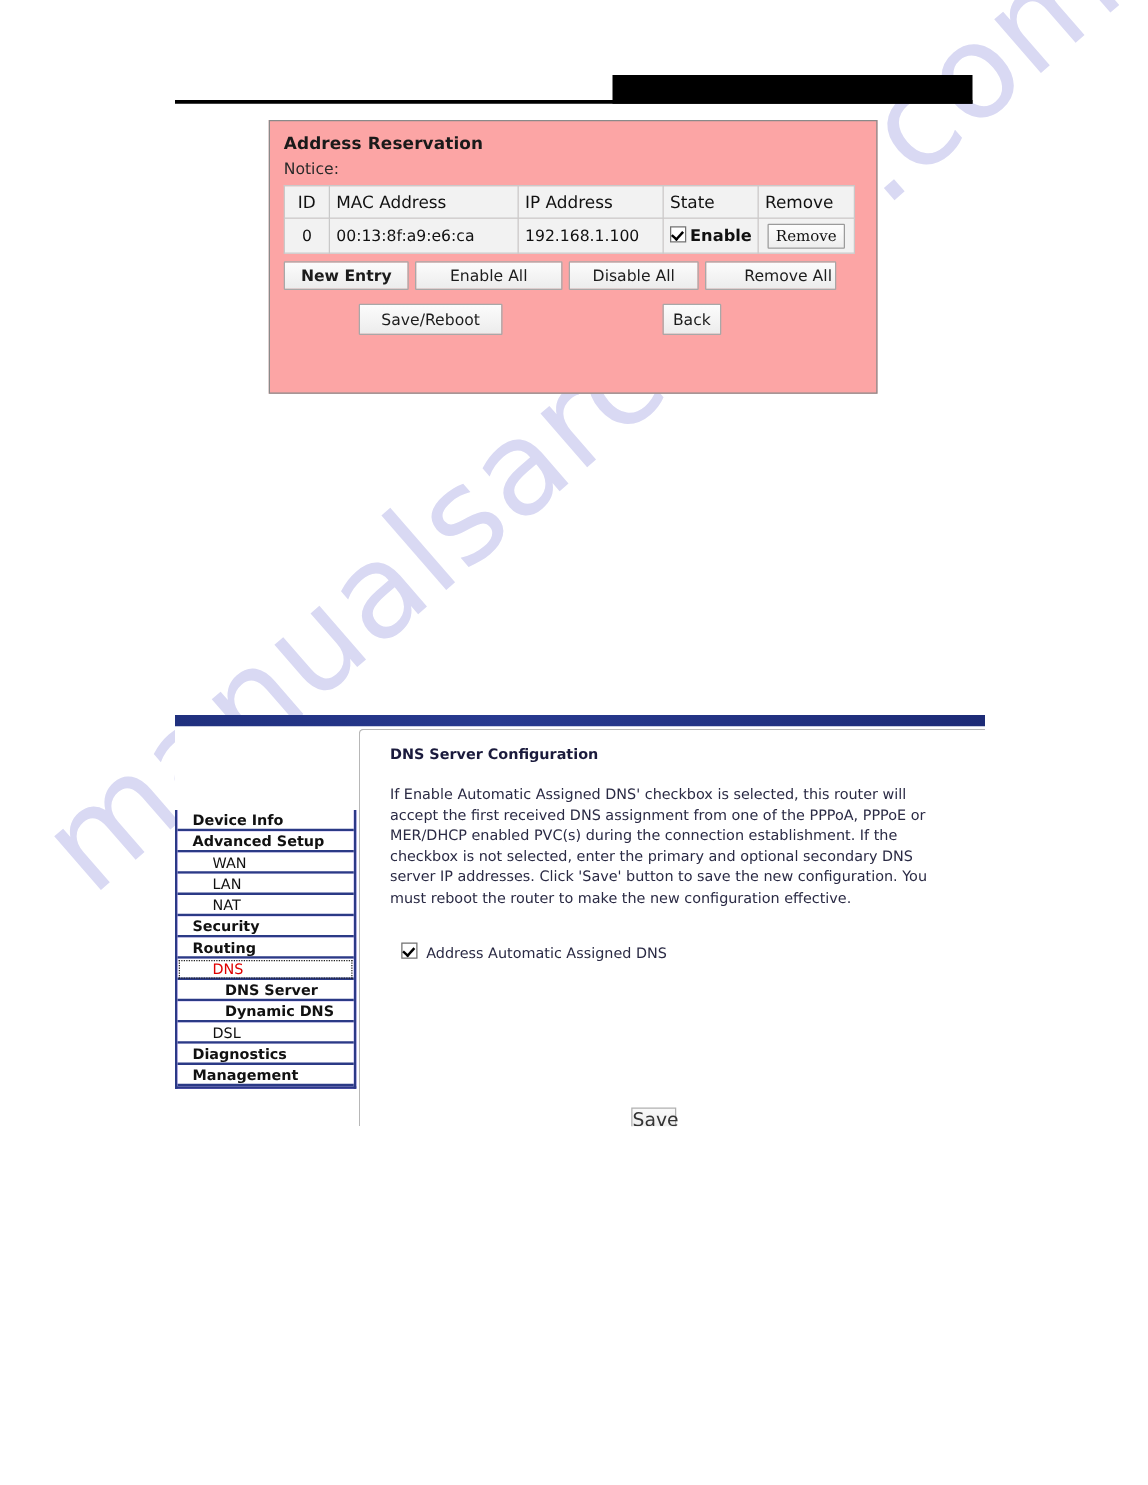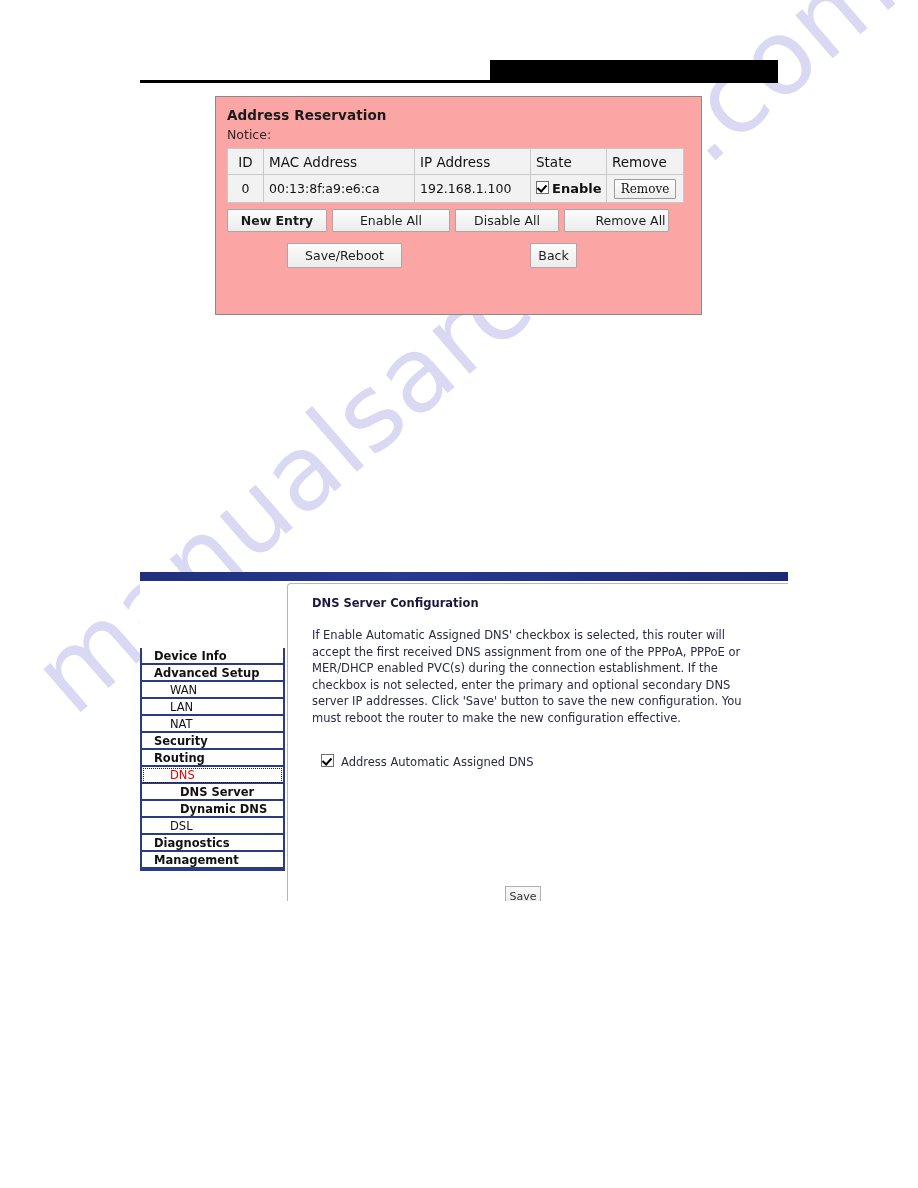--- a/index.html
+++ b/index.html
@@ -290,21 +290,21 @@
     white-space: nowrap;
   }
   #dns-checkbox-row .cb { margin-right: 7px; }
   #btn-dns-save {
     position: absolute;
     left: 193px; top: 300px;
     width: 36px; height: 21px;
     line-height: 19px;
     text-align: center;
     font-family: "DejaVu Sans", sans-serif;
-    font-size: 11px;
+    font-size: 15px;
     color: #333;
     background: linear-gradient(#fafafa,#e9e9e9);
     border: 1px solid #b0b0b0;
     box-sizing: border-box;
   }
 </style>
 </head>
 <body>
 
 <div id="watermark">

